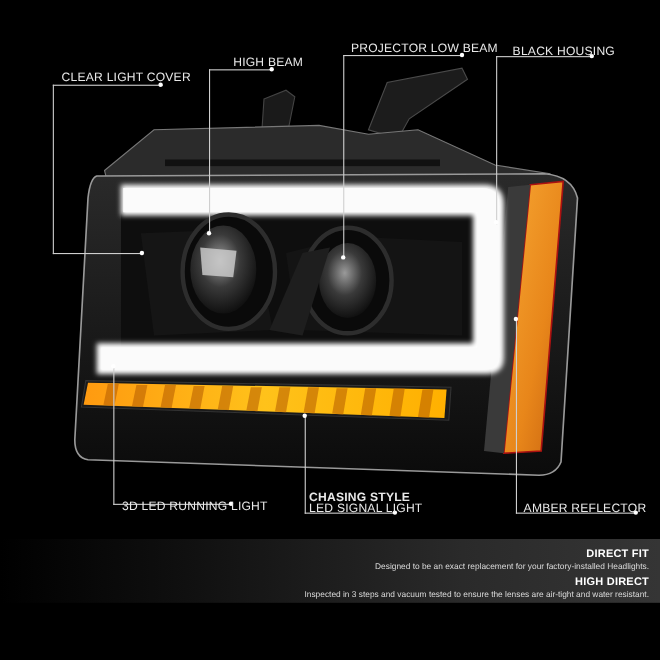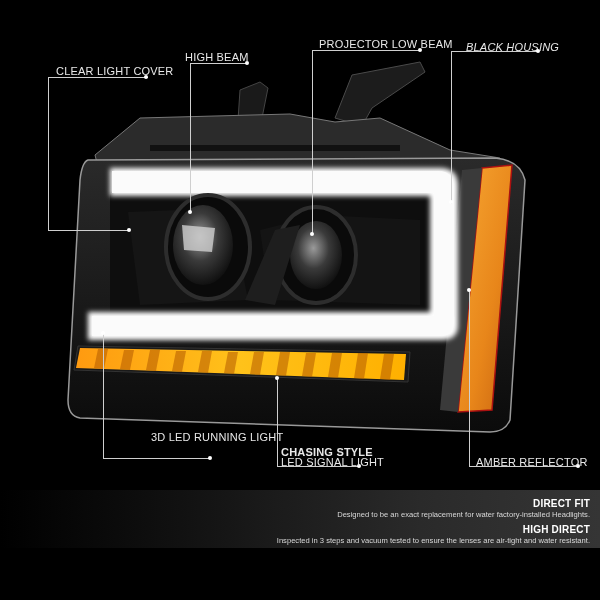--- a/index.html
+++ b/index.html
@@ -93,56 +93,56 @@
     </g>
   </svg>
 
   <div class="label" style="left:56px; top:66px;text-align:right;">CLEAR LIGHT COVER</div>
   <div class="line" style="left:48px; top:77px; width:100px; height:1px;"></div>
   <div class="dot" style="left:144px; top:75px;"></div>
   <div class="line" style="left:48px; top:77px; width:1px; height:154px;"></div>
   <div class="line" style="left:48px; top:230px; width:80px; height:1px;"></div>
   <div class="dot" style="left:127px; top:228px;"></div>
 
-  <div class="label" style="left:185px; top:52px;">HIGH BEAM</div>
+  <div class="label" style="left:212px; top:52px;">HIGH BEAM</div>
   <div class="line" style="left:190px; top:63px; width:58px; height:1px;"></div>
   <div class="dot" style="left:245px; top:61px;"></div>
   <div class="line" style="left:190px; top:63px; width:1px; height:149px;"></div>
   <div class="dot" style="left:188px; top:210px;"></div>
 
   <div class="label" style="left:319px; top:39px;">PROJECTOR LOW BEAM</div>
   <div class="line" style="left:312px; top:50px; width:108px; height:1px;"></div>
   <div class="dot" style="left:418px; top:48px;"></div>
   <div class="line" style="left:312px; top:50px; width:1px; height:183px;"></div>
   <div class="dot" style="left:310px; top:232px;"></div>
 
-  <div class="label" style="left:466px; top:42px;font-style:italic;">BLACK HOUSING</div>
+  <div class="label" style="left:466px; top:42px;">BLACK HOUSING</div>
   <div class="line" style="left:451px; top:51px; width:87px; height:1px;"></div>
   <div class="dot" style="left:536px; top:49px;"></div>
   <div class="line" style="left:451px; top:51px; width:1px; height:153px;"></div>
   <div class="dot" style="left:449px; top:200px;"></div>
 
   <div class="line" style="left:103px; top:333px; width:1px; height:126px;"></div>
   <div class="dot" style="left:101px; top:331px;"></div>
   <div class="line" style="left:103px; top:458px; width:108px; height:1px;"></div>
   <div class="dot" style="left:208px; top:456px;"></div>
-  <div class="label" style="left:111px; top:432px;margin-left:40px;">3D LED RUNNING LIGHT</div>
+  <div class="label" style="left:111px; top:456px;">3D LED RUNNING LIGHT</div>
 
   <div class="line" style="left:277px; top:378px; width:1px; height:89px;"></div>
   <div class="dot" style="left:275px; top:376px;"></div>
   <div class="line" style="left:277px; top:466px; width:83px; height:1px;"></div>
   <div class="dot" style="left:357px; top:464px;"></div>
   <div class="label" style="left:281px; top:447px;font-weight:bold;">CHASING STYLE</div>
   <div class="label" style="left:281px; top:457px;text-align:right;">LED SIGNAL LIGHT</div>
 
   <div class="line" style="left:469px; top:290px; width:1px; height:177px;"></div>
   <div class="dot" style="left:467px; top:288px;"></div>
   <div class="line" style="left:469px; top:466px; width:110px; height:1px;"></div>
   <div class="dot" style="left:576px; top:464px;"></div>
   <div class="label" style="left:476px; top:457px;">AMBER REFLECTOR</div>
 
   <div class="info-bar">
     <div class="info-title" style="top:8px;">DIRECT FIT</div>
-    <div class="info-desc" style="top:20px;">Designed to be an exact replacement for water factory-installed Headlights.</div>
+    <div class="info-desc" style="top:20px;">Designed to be an exact replacement for your factory-installed Headlights.</div>
     <div class="info-title" style="top:34px;">HIGH DIRECT</div>
     <div class="info-desc" style="top:46px;">Inspected in 3 steps and vacuum tested to ensure the lenses are air-tight and water resistant.</div>
   </div>
 </div>
 
 </body></html>

